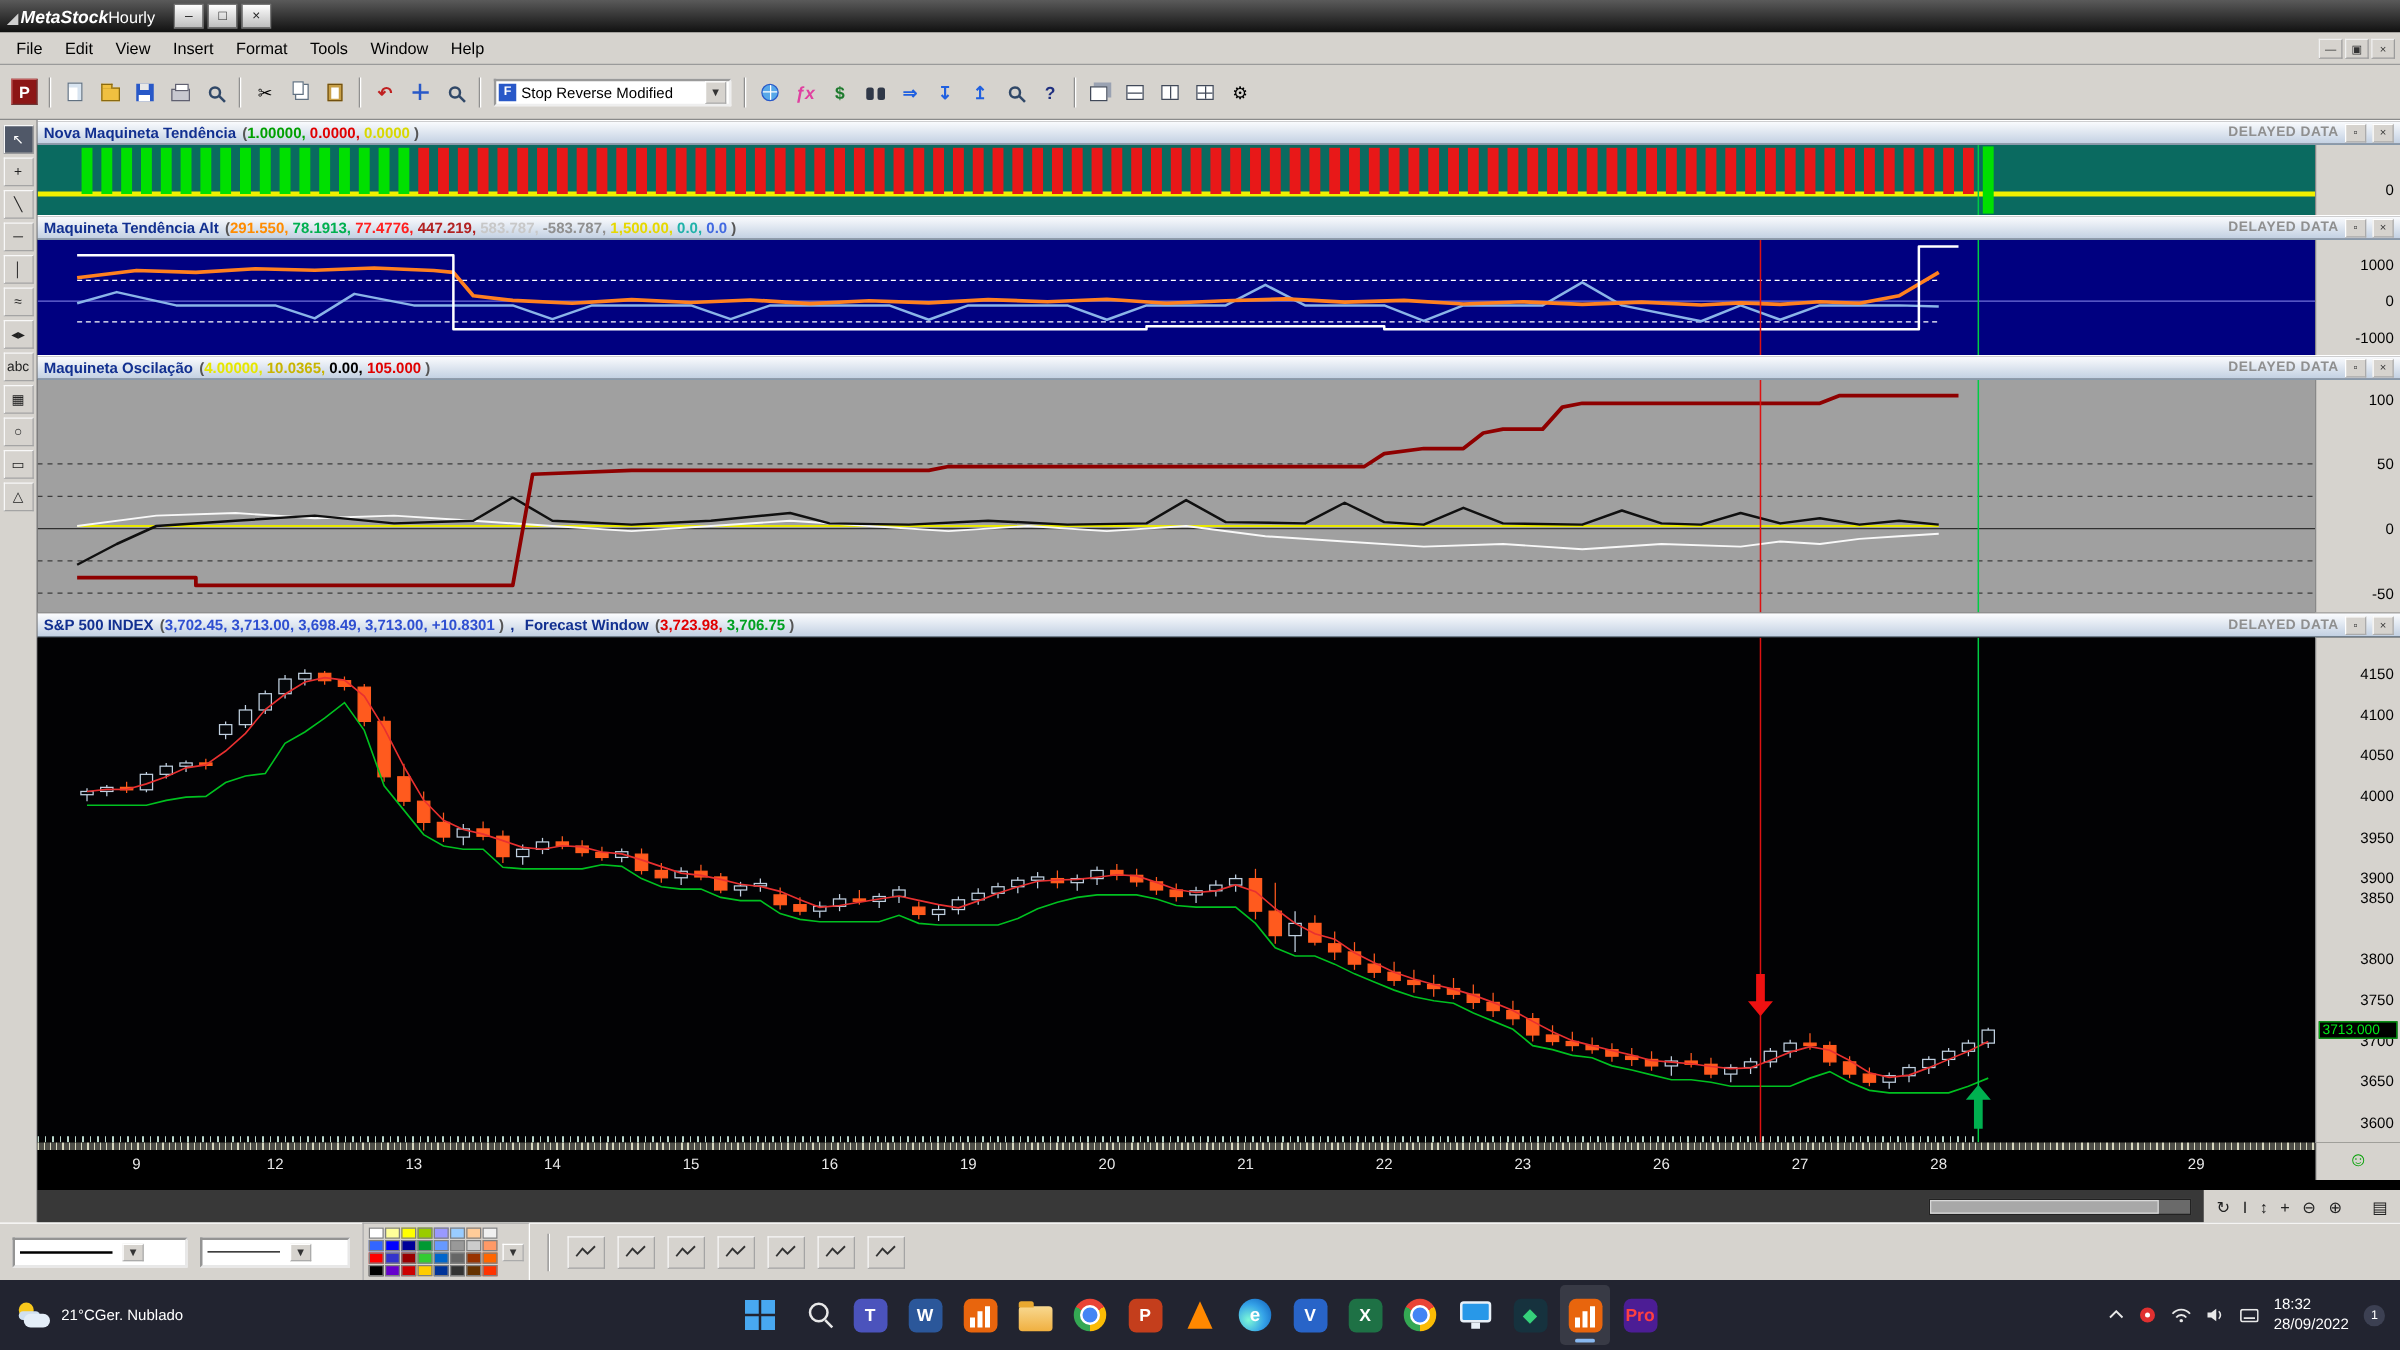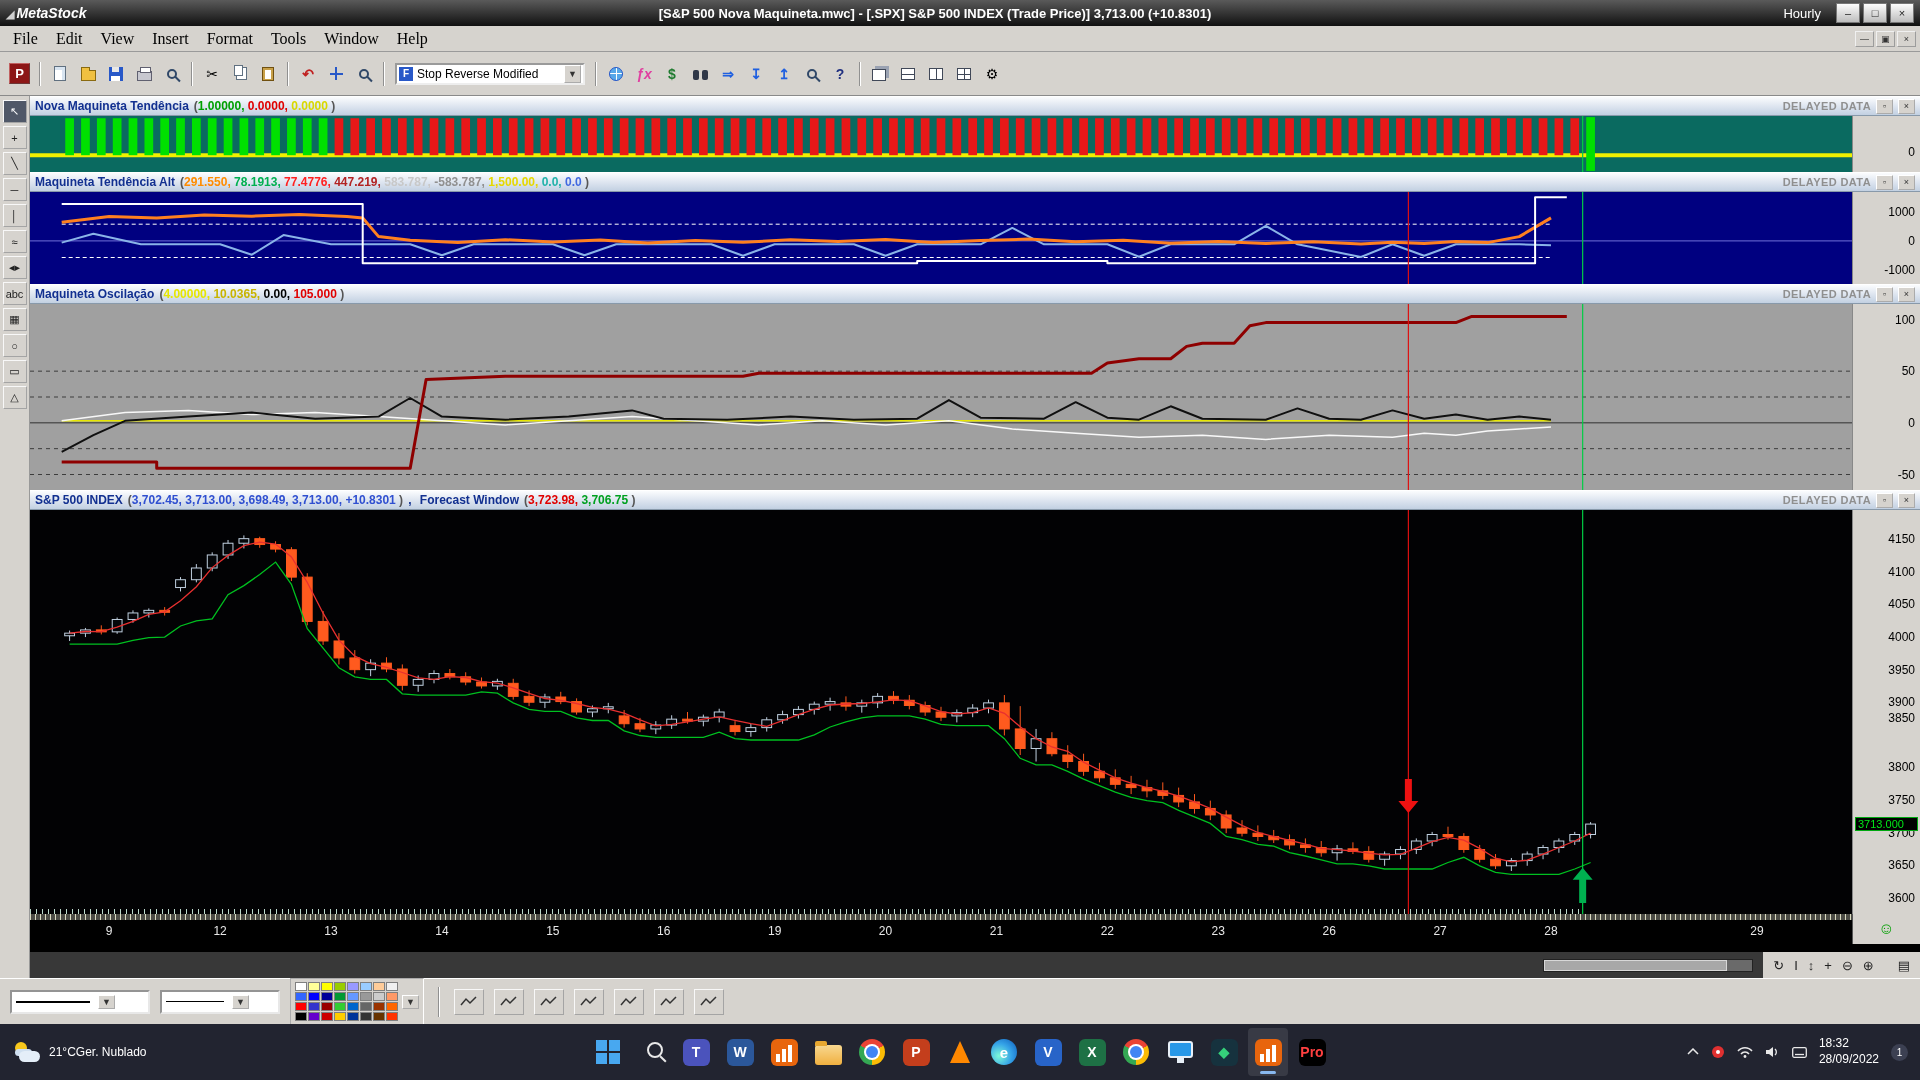--- a/index.html
+++ b/index.html
@@ -10,21 +10,21 @@
   .titlebar{height:26px;flex:none;background:linear-gradient(#5a5a5a,#101010);display:flex;align-items:center;padding:0 6px;color:#fff;}
   .logo{font-weight:bold;font-style:italic;font-size:14px;}
   .logo::before{content:"◢";color:#cfcfcf;margin-right:2px;font-style:normal;font-size:11px;}
   .title-center{flex:1;text-align:center;font-weight:bold;font-size:13px;white-space:nowrap;overflow:hidden;}
   .period{margin-right:12px;font-size:13px;}
   .wbtn{width:24px;height:20px;background:linear-gradient(#fdfdfd,#bdbdbd);color:#222;border:1px solid #777;display:flex;align-items:center;justify-content:center;font-size:11px;margin-left:3px;}
 
   
   .menubar{height:26px;flex:none;display:flex;align-items:center;padding:0 4px;background:#d6d3ce;border-bottom:1px solid #9a9a9a;}
   #menu-items{display:flex;}
-  .menu-item{padding:3px 9px;font-size:16px;font-family:Liberation Serif, serif;}
+  .menu-item{padding:3px 9px;font-size:13px;}
   .mdi{margin-left:auto;display:flex;gap:2px;}
   .mdi span{width:19px;height:16px;border:1px outset #f0f0f0;background:#d6d3ce;font-size:9px;display:flex;align-items:center;justify-content:center;color:#333;}
 
   
   .toolbar{height:44px;flex:none;display:flex;align-items:center;padding:0 6px;gap:2px;background:#d6d3ce;border-bottom:1px solid #8a8a8a;}
   .tb{min-width:26px;height:26px;display:flex;align-items:center;justify-content:center;background:none;border:1px solid transparent;font-size:14px;padding:0 2px;font-family:"Liberation Sans",sans-serif;}
   .sep{width:2px;height:24px;border-left:1px solid #909090;border-right:1px solid #fff;margin:0 4px;}
   .red-tile{width:21px;height:21px;background:#8c1616;color:#fff;font-weight:bold;display:flex;align-items:center;justify-content:center;border:1px outset #c06060;font-size:13px;}
   .c-red{color:#c02020;font-weight:bold;}
   .c-blue{color:#2060e0;font-weight:bold;}
@@ -146,21 +146,20 @@
   .clock{display:flex;flex-direction:column;align-items:flex-start;line-height:1.3;}
   .badge{width:17px;height:17px;border-radius:50%;background:#3c4052;display:flex;align-items:center;justify-content:center;font-size:10px;}
 </style>
 </head>
 <body>
 
 <div class="screen">
 
   <div class="titlebar">
     <span class="logo">MetaStock</span>
-    <span class="title-center">[S&amp;P 500 Nova Maquineta.mwc] - [.SPX] S&amp;P 500 INDEX (Trade Price)]   3,713.00 (+10.8301)</span>
     <span class="period">Hourly</span>
     <span class="wbtn">–</span>
     <span class="wbtn">□</span>
     <span class="wbtn">×</span>
   </div>
 
   <div class="menubar">
     <div id="menu-items">
         <div class="menu-item">File</div>
         <div class="menu-item">Edit</div>
@@ -895,21 +894,21 @@
           <span class="tile" style="background:#16323e;color:#35d07a">◆</span>
         </div>
         <div class="app active">
           <span class="barsic">
             <i></i>
             <i></i>
             <i></i>
           </span>
         </div>
         <div class="app">
-          <span class="tile" style="background:#000000;color:#ff4040">Pro</span>
+          <span class="tile" style="background:#4c1d95;color:#ff4040">Pro</span>
         </div>
       </div>
     <div class="tray">
       <span>
           <svg width="12" height="8">
             <polyline points="1,6 6,1 11,6" fill="none" stroke="#e8e8e8" stroke-width="1.5"></polyline>
           </svg>
         </span>
       <span>
           <svg width="14" height="14">

